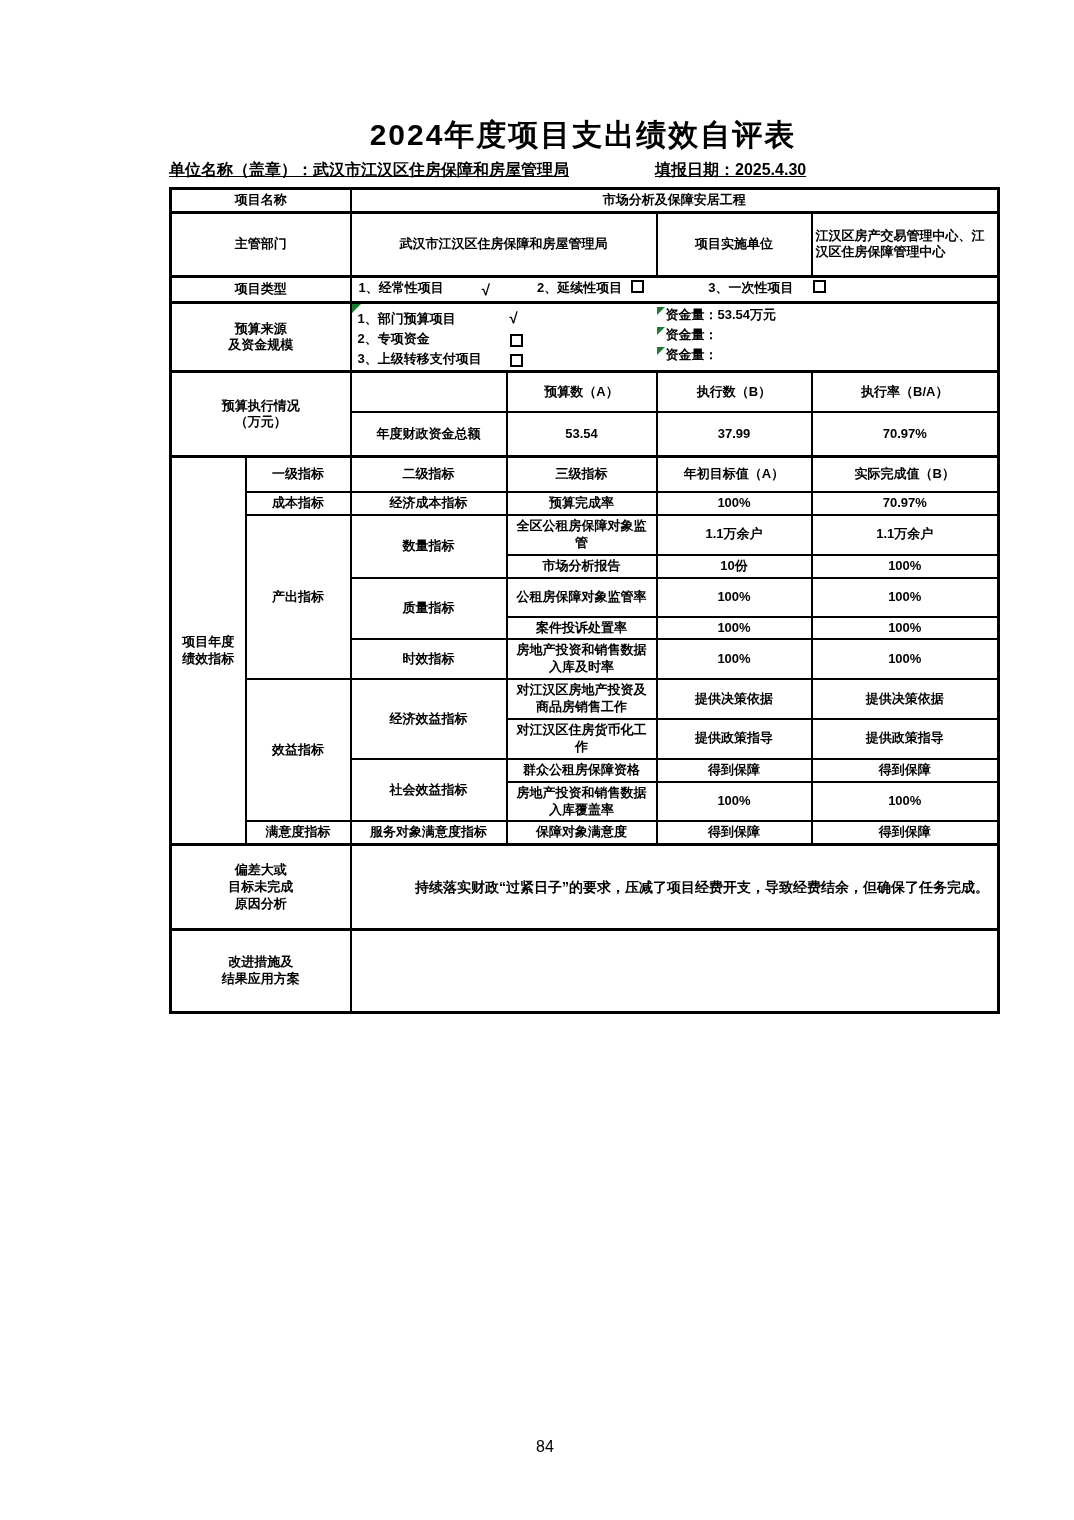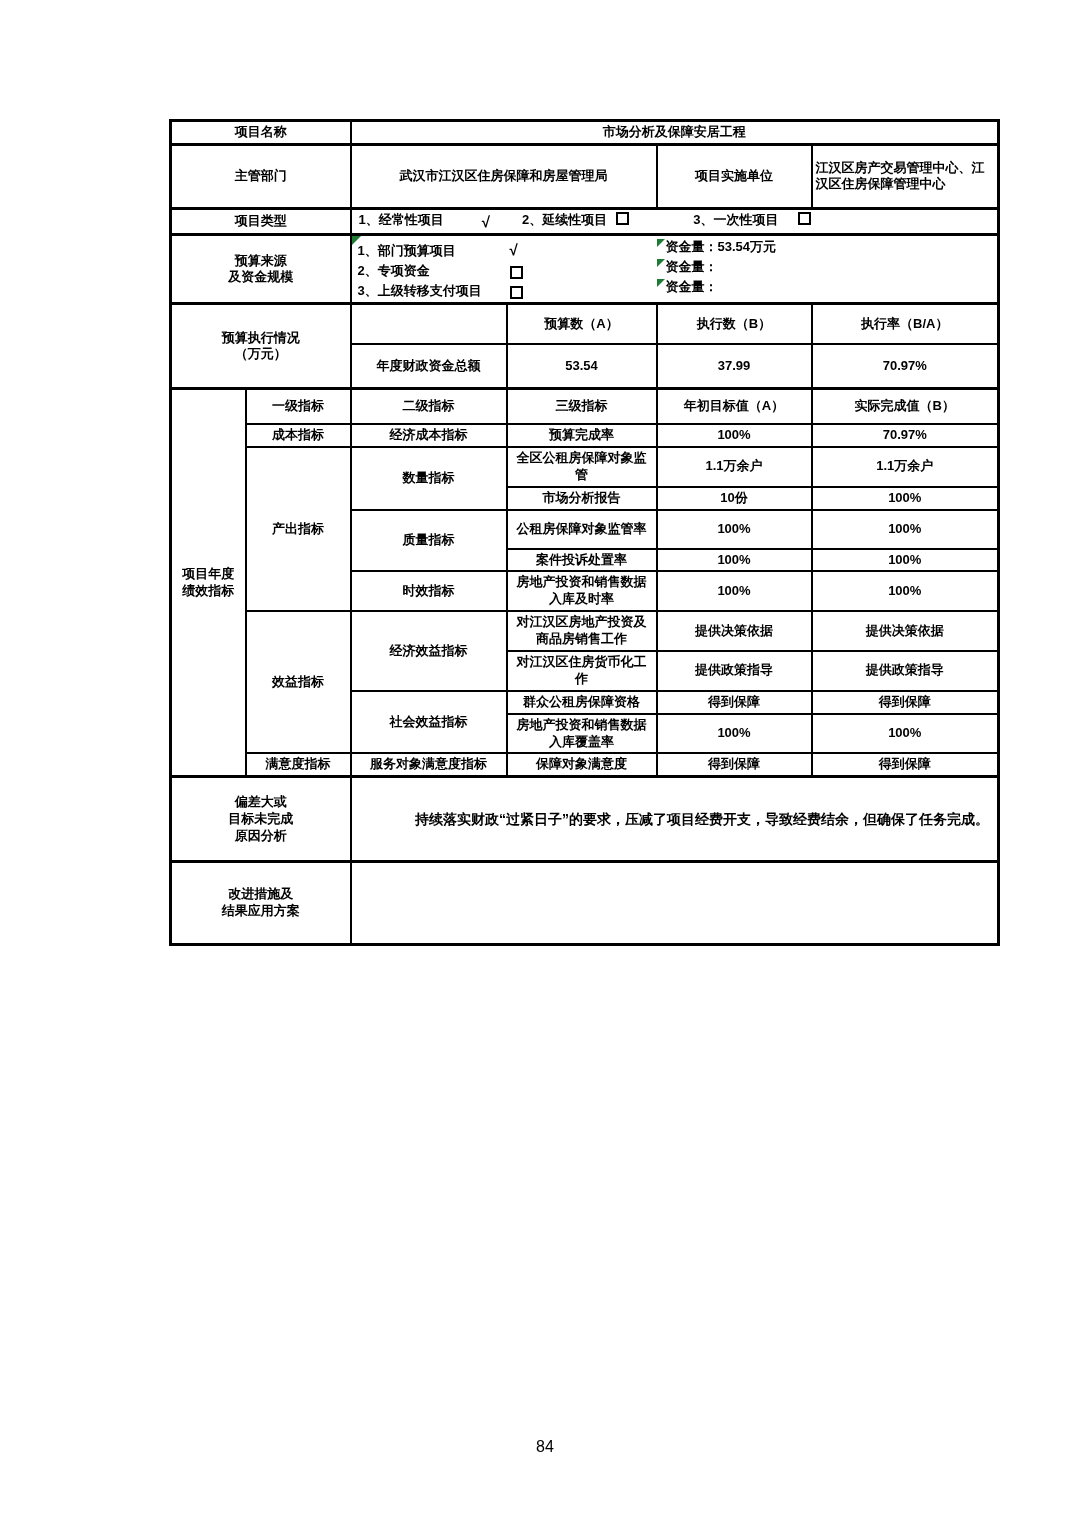--- a/index.html
+++ b/index.html
@@ -22,21 +22,21 @@
     border:2px solid #000;font-size:13px;font-weight:bold;text-align:center;
     vertical-align:middle;padding:2px 3px;line-height:1.3;word-break:break-all;
   }
   tr.heavy td{border-top-width:3px;}
   td.pre{white-space:pre-line;}
   td.left{text-align:left;}
   td.rel{position:relative;}
 
   
   .type-line{display:flex;padding-left:4px;white-space:nowrap;}
-  .type-line .t2{margin-left:32px;}
+  .type-line .t2{margin-left:47px;}
   .type-line .t3{margin-left:64px;}
   .ck{font-size:15px;font-weight:bold;margin-left:38px;}
   .cb{display:inline-block;width:13px;height:13px;border:2px solid #000;box-sizing:border-box;margin-left:9px;flex:none;}
   .cb.g3{margin-left:20px;}
 
   
   .bs-cell{text-align:left;padding:3px 0 3px 6px;}
   .bs-line{position:relative;display:flex;align-items:flex-end;height:20px;white-space:nowrap;}
   .bs-item{display:inline-block;width:152px;}
   .bs-line .ck{margin-left:0;}
@@ -46,21 +46,26 @@
   .corner-tri{position:absolute;top:0;left:0;width:0;height:0;border-top:9px solid #1e7b33;border-right:9px solid transparent;}
 
   .dev-cell{text-align:right;padding:4px 8px;font-size:14px;line-height:1.55;vertical-align:middle;}
 
   .pageno{position:absolute;top:1438px;left:8px;width:1074px;text-align:center;font-size:16px;font-weight:normal;}
 </style>
 </head>
 <body>
 
 <div class="content">
-
+  <h1 class="title">2024年度项目支出绩效自评表</h1>
+
+  <div class="meta">
+    <span class="unit">单位名称（盖章）：武汉市江汉区住房保障和房屋管理局</span>
+    <span class="date">填报日期：2025.4.30</span>
+  </div>
 
   <table class="main">
     <colgroup>
       <col style="width:75px">
         <col style="width:105px">
         <col style="width:156px">
       <col style="width:150px">
         <col style="width:155px">
         <col style="width:187px">
     </colgroup>

